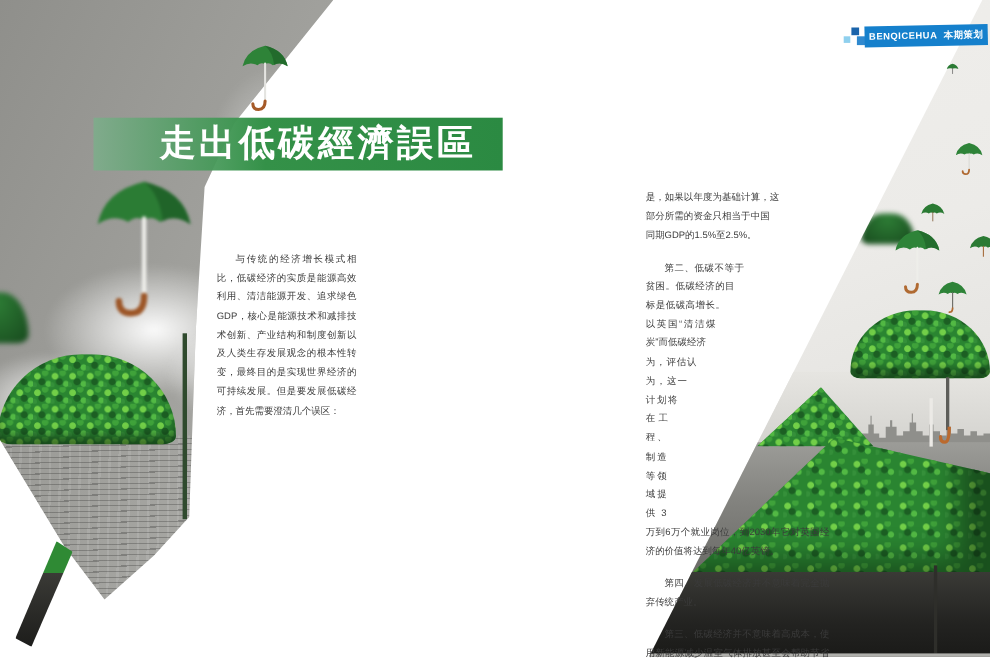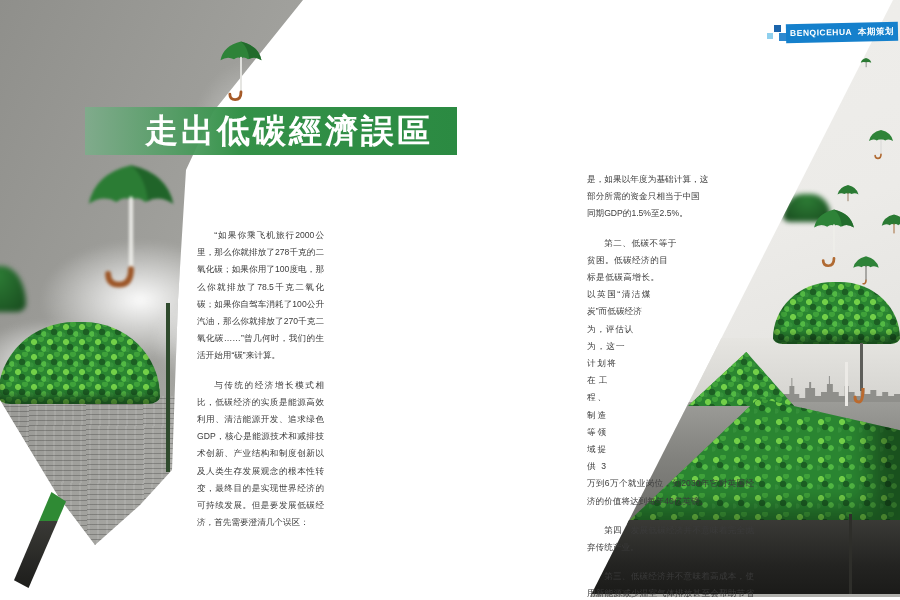--- a/index.html
+++ b/index.html
@@ -103,21 +103,20 @@
     <path d="M20 3 Q26 8 27 18 Q31.5 15 37.5 19 Q35 6.5 20 3 Z" fill="#1d5c26" opacity=".75"></path>
     <rect x="19.2" y="16" width="1.6" height="30" rx=".8" fill="#efefeb"></rect>
     <path d="M20 46 q0 6.5 -5 6.5 q-4.5 0 -4.5 -4.5" fill="none" stroke="#9c5526" stroke-width="2.4" stroke-linecap="round"></path>
   </svg>
 
   <div class="abs banner">
     <h1>走出低碳經濟誤區</h1>
   </div>
 
   <div class="abs col col-left">
-    <p>“如果你乘飞机旅行2000公里，那么你就排放了278千克的二氧化碳；如果你用了100度电，那么你就排放了78.5千克二氧化碳；如果你自驾车消耗了100公升汽油，那么你就排放了270千克二氧化碳……”曾几何时，我们的生活开始用“碳”来计算。</p>
     <p>与传统的经济增长模式相比，低碳经济的实质是能源高效利用、清洁能源开发、追求绿色GDP，核心是能源技术和减排技术创新、产业结构和制度创新以及人类生存发展观念的根本性转变，最终目的是实现世界经济的可持续发展。但是要发展低碳经济，首先需要澄清几个误区：</p>
 
   </div>
 
   <div class="abs photo-right">
     <div class="skyband"></div>
 
     <svg style="position:absolute;left:742px;top:368px;width:158px;height:40px;" viewBox="0 0 160 40" preserveAspectRatio="none">
       <path fill="#8f8f8b" d="M0 40 0 30 5 30 5 24 9 24 9 30 14 30 14 18 16 18 16 12 18 12 18 18 20 18 20 30 26 30 26 22 30 22 30 15 32 15 32 22 36 22 36 30 42 30 42 26 48 26 48 18 50 18 50 10 51 10 51 18 53 18 53 26 58 26 58 30 64 30 64 20 68 20 68 14 70 14 70 20 74 20 74 28 80 28 80 24 86 24 86 16 88 16 88 8 89 8 89 16 92 16 92 24 98 24 98 28 104 28 104 18 108 18 108 24 114 24 114 28 120 28 120 20 124 20 124 26 130 26 130 22 136 22 136 28 142 28 142 24 148 24 148 28 154 28 154 26 160 26 160 40 Z"></path>
     </svg>

